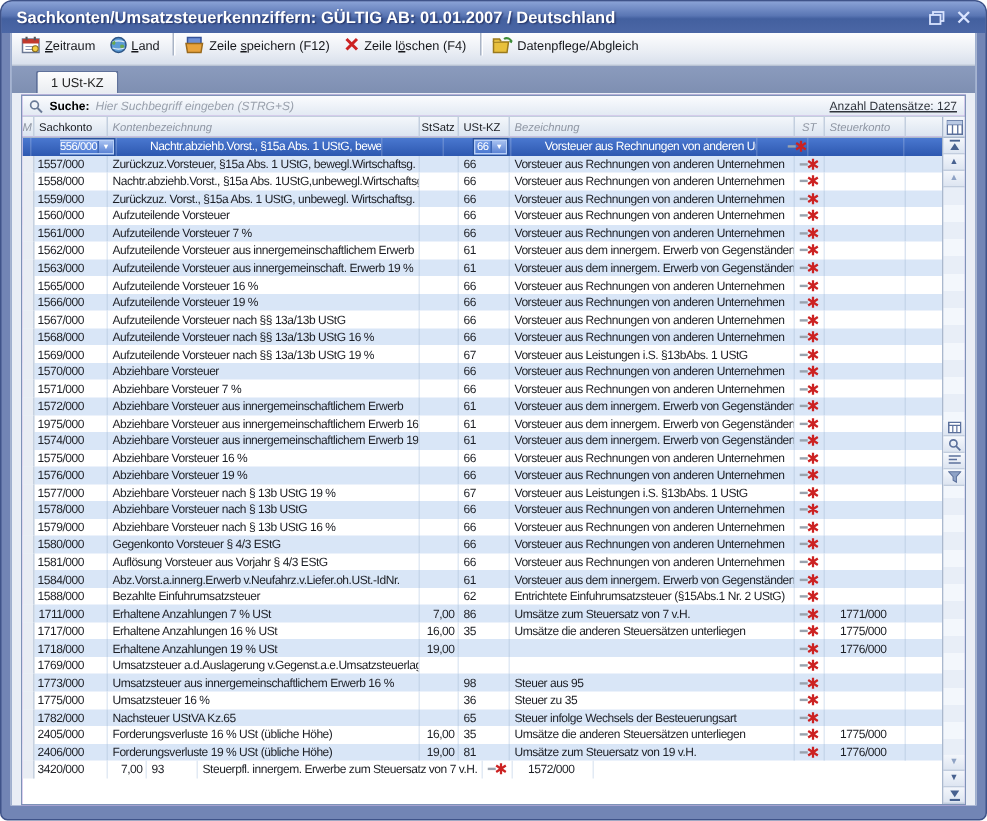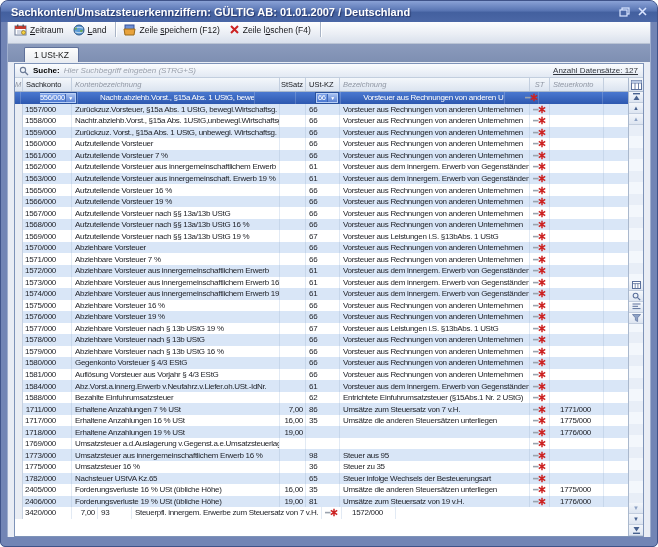--- a/index.html
+++ b/index.html
@@ -134,20 +134,29 @@
           </svg>
         <span class="lbl">Zeile <u>s</u>peichern (F12)</span>
       </span>
       <span class="tbutton">
         <svg width="11" height="11" viewBox="0 0 11 11">
             <path d="M2 2 L9 9 M9 2 L2 9" stroke="#cc2222" stroke-width="2"></path>
           </svg>
         <span class="lbl">Zeile l<u>ö</u>schen (F4)</span>
       </span>
       <span class="sep"></span>
+      <span class="tbutton">
+        <svg width="14" height="12" viewBox="0 0 14 12">
+            <path d="M1 4 h10 l-1 7 h-9 z" fill="#e8c03d" stroke="#9a7a1d" stroke-width="1"></path>
+            <path d="M1 4 v-2 h4 l1 1.5" fill="#e8c03d" stroke="#9a7a1d" stroke-width="1"></path>
+            <path d="M8 2 a3.2 3.2 0 0 1 5 2" fill="none" stroke="#3d8b37" stroke-width="1.4"></path>
+            <path d="M13.6 2.6 l-.4 2.2 -2-1z" fill="#3d8b37"></path>
+          </svg>
+        <span class="lbl">Datenpflege/Abgleich</span>
+      </span>
     </div>
 
     <div class="tabband">
       <span class="tab">
         <span>1 USt-KZ</span>
       </span>
     </div>
 
     <div class="panelwrap">
       <div class="panel">
@@ -626,21 +635,21 @@
                     </svg>
     </div>
     <div class="c cstk">
                     <span class="val"></span>
                   </div>
     <div class="c cfill"></div>
   </div>
                 <div class="trow">
     <div class="c cm"></div>
     <div class="c csk">
-      <span class="combo"><span class="val">1573/000</span></span>
+      <span class="combo"><span class="val">1975/000</span></span>
     </div>
     <div class="c ckb">
                     <span class="val">Abziehbare Vorsteuer aus innergemeinschaftlichem Erwerb 16 %</span>
                   </div>
     <div class="c cst">
                     <span class="val"></span>
                   </div>
     <div class="c ckz">
       <span class="combo"><span class="val">61</span></span>
     </div>

